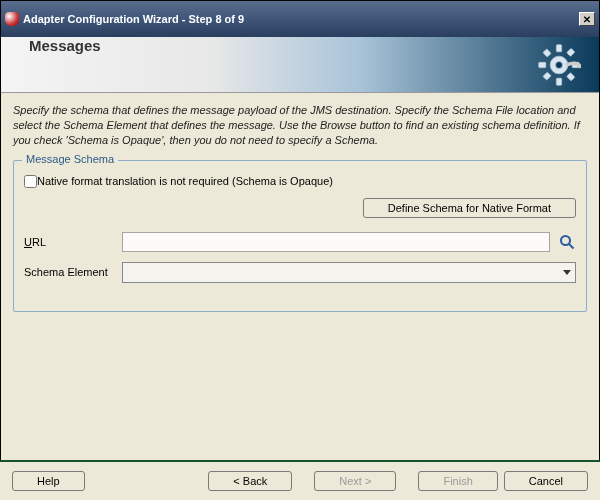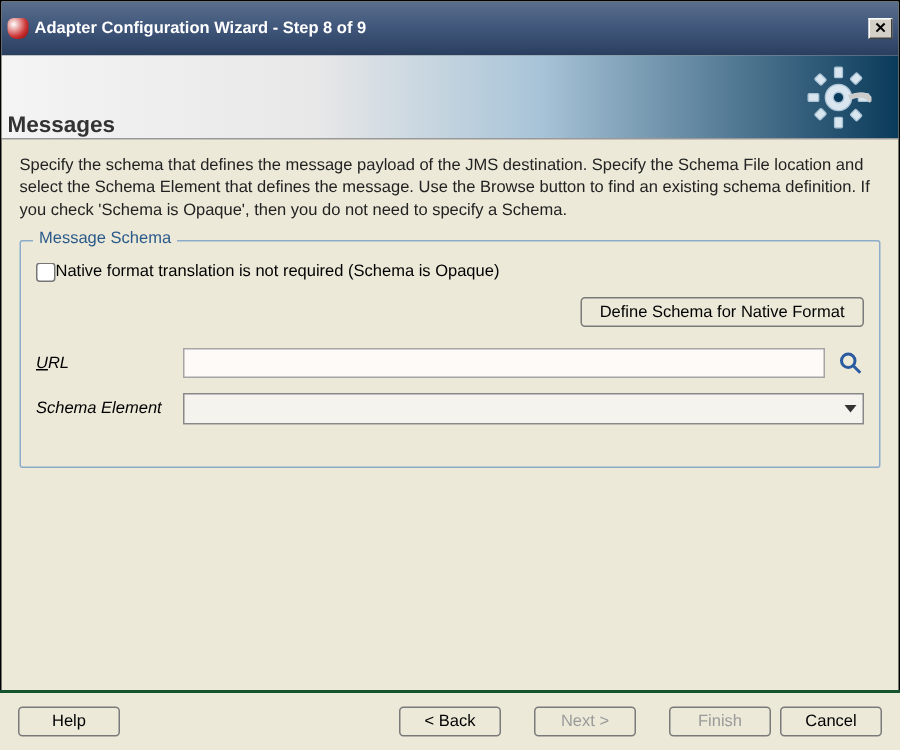--- a/index.html
+++ b/index.html
@@ -38,39 +38,40 @@
     display: flex; align-items: center; justify-content: center;
     cursor: pointer;
     font-family: Arial;
   }
   .banner {
     height: 56px;
     background: linear-gradient(to right, #f4f4f4 0%, #e8e8e8 35%, #a8c4d8 60%, #0a3a5a 100%);
     position: relative;
     border-bottom: 1px solid #999;
     display: flex;
-    align-items: flex-end;
-    padding-left: 4px;
+    align-items: flex-start;
+    padding-left: 28px;
   }
   .banner h1 {
     margin: 0; font-size: 15px; font-weight: bold; color: #333;
   }
   .banner .gear {
     position: absolute; right: 18px; top: 6px;
     width: 44px; height: 44px;
   }
   .banner .gear svg { width: 100%; height: 100%; }
   .content {
     padding: 10px 12px 0 12px;
     height: 380px;
   }
   .instructions {
     color: #222;
     line-height: 1.35;
     margin-bottom: 12px;
+    font-style: italic;
   }
   .groupbox {
     border: 1px solid #8caccc;
     border-radius: 2px;
     position: relative;
     padding: 14px 10px 18px 10px;
     margin-top: 6px;
   }
   .groupbox .legend {
     position: absolute;
@@ -83,32 +84,32 @@
   .chk-row {
     display: flex; align-items: center; gap: 0;
     margin-bottom: 10px;
   }
   .chk-row input { width: 13px; height: 13px; margin:0; }
   .btn-row { display: flex; justify-content: flex-end; margin-bottom: 14px; }
   .btn {
     background: #ece9d8;
     border: 1px solid #7a7a7a;
     border-radius: 3px;
-    padding: 3px 12px;
+    padding: 3px 24px;
     font-family: inherit;
     font-size: 11px;
     cursor: pointer;
     min-width: 68px;
     text-align: center;
   }
   .btn:disabled { color: #9a9a9a; cursor: default; margin-left: 16px; }
   .form-row {
     display: flex; align-items: center; gap: 8px; margin-bottom: 10px;
   }
-  .form-row label { width: 90px; font-style: italic; }
+  .form-row label { width: 90px; }
   .form-row .underline { text-decoration: underline; }
   .txt {
     flex: 1;
     height: 20px;
     border: 1px solid #a5a5a5;
     background: #fdfaf8;
     padding: 2px 4px;
     font-family: inherit; font-size: 11px;
   }
   .select {

